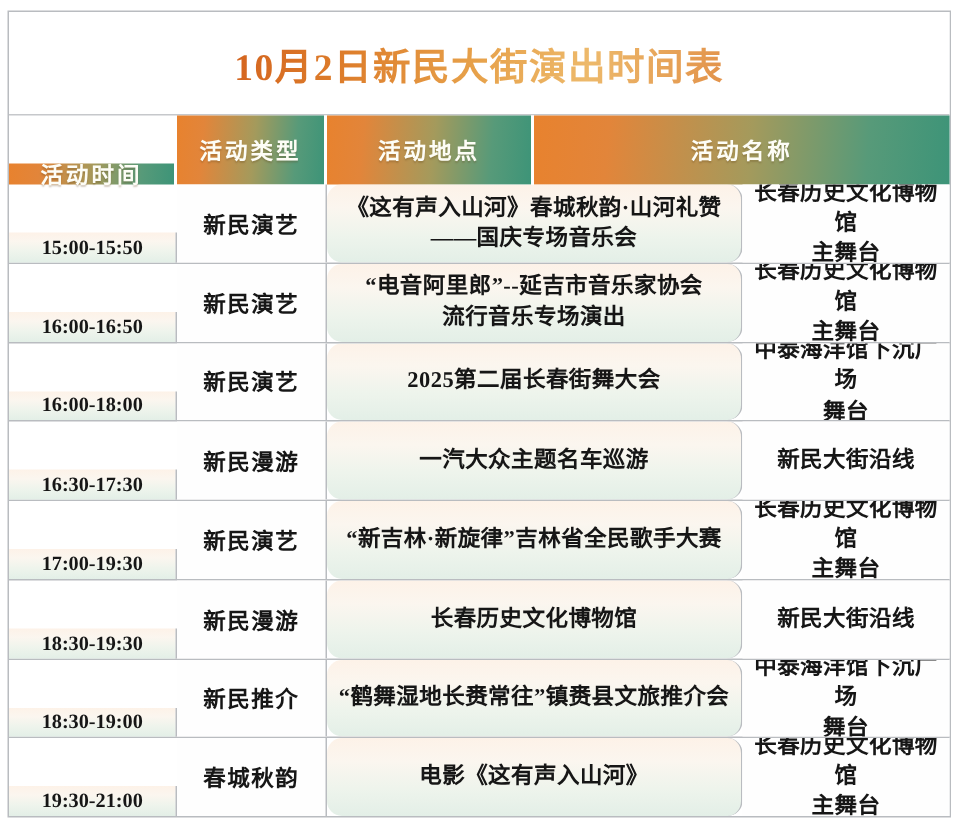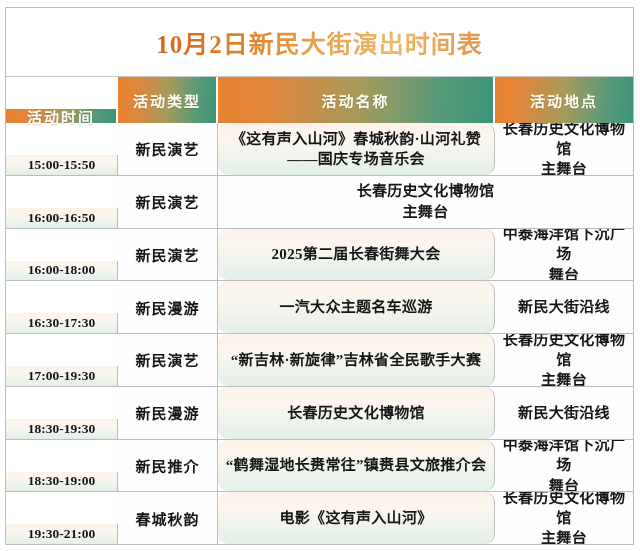--- a/index.html
+++ b/index.html
@@ -160,22 +160,22 @@
 <div id="schedule-root">
   <div class="table-frame">
 
     <div class="title-bar">
       <div class="title-text">10月2日新民大街演出时间表</div>
     </div>
 
     <div class="head-row">
       <div class="head-cell col-time">活动时间</div>
       <div class="head-cell col-type">活动类型</div>
+      <div class="head-cell col-place">活动地点</div>
       <div class="head-cell col-name">活动名称</div>
-      <div class="head-cell col-place">活动地点</div>
     </div>
 
     <div class="body-rows">
 
       <div class="data-row">
         <div class="cell col-time tinted cell-time">15:00-15:50</div>
         <div class="cell col-type plain cell-type">新民演艺</div>
         <div class="cell col-name tinted cell-name">
           <span class="multiline">
             <span class="ln">《这有声入山河》春城秋韵·山河礼赞</span>
@@ -186,20 +186,26 @@
           <span class="multiline">
             <span class="ln">长春历史文化博物馆</span>
             <span class="ln">主舞台</span>
           </span>
         </div>
       </div>
 
       <div class="data-row">
         <div class="cell col-time tinted cell-time">16:00-16:50</div>
         <div class="cell col-type plain cell-type">新民演艺</div>
+        <div class="cell col-name tinted cell-name">
+          <span class="multiline">
+            <span class="ln">“电音阿里郎”--延吉市音乐家协会</span>
+            <span class="ln">流行音乐专场演出</span>
+          </span>
+        </div>
         <div class="cell col-place plain cell-place">
           <span class="multiline">
             <span class="ln">长春历史文化博物馆</span>
             <span class="ln">主舞台</span>
           </span>
         </div>
       </div>
 
       <div class="data-row">
         <div class="cell col-time tinted cell-time">16:00-18:00</div>

